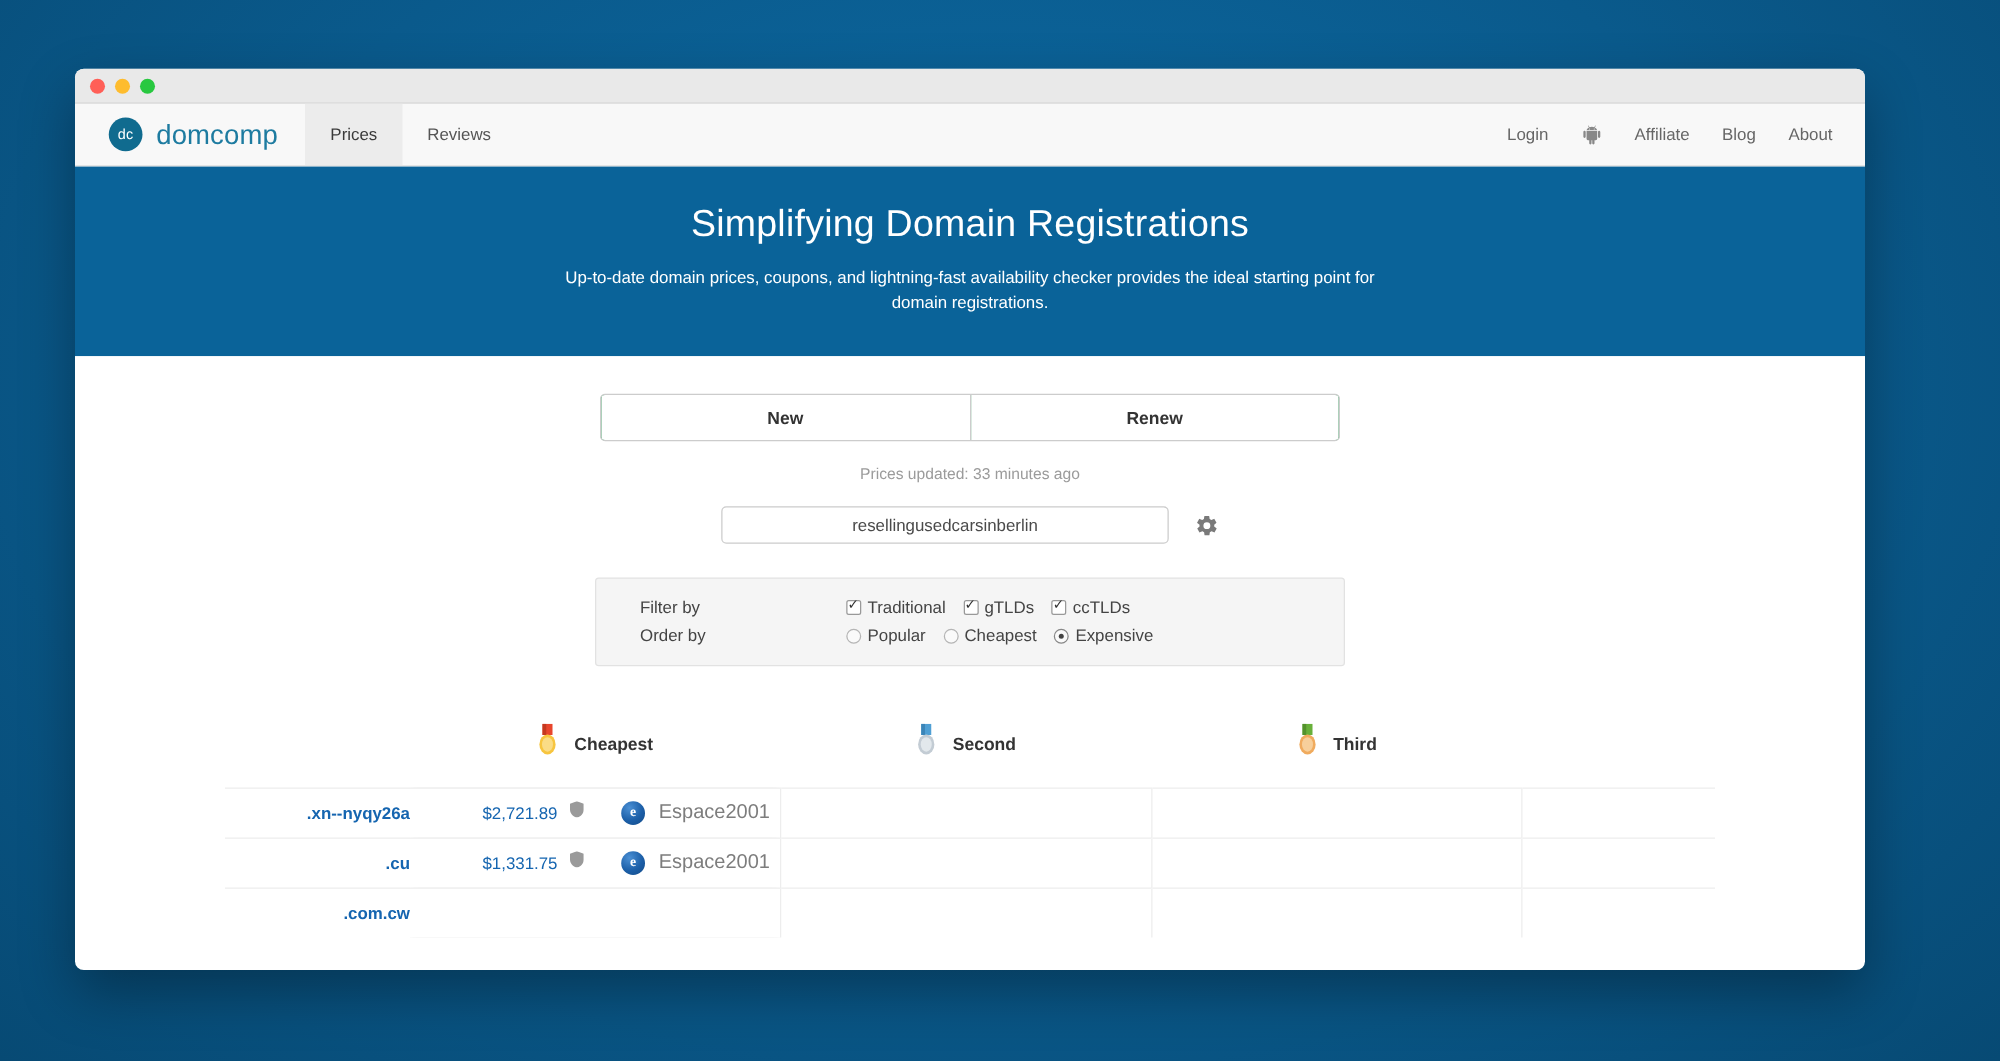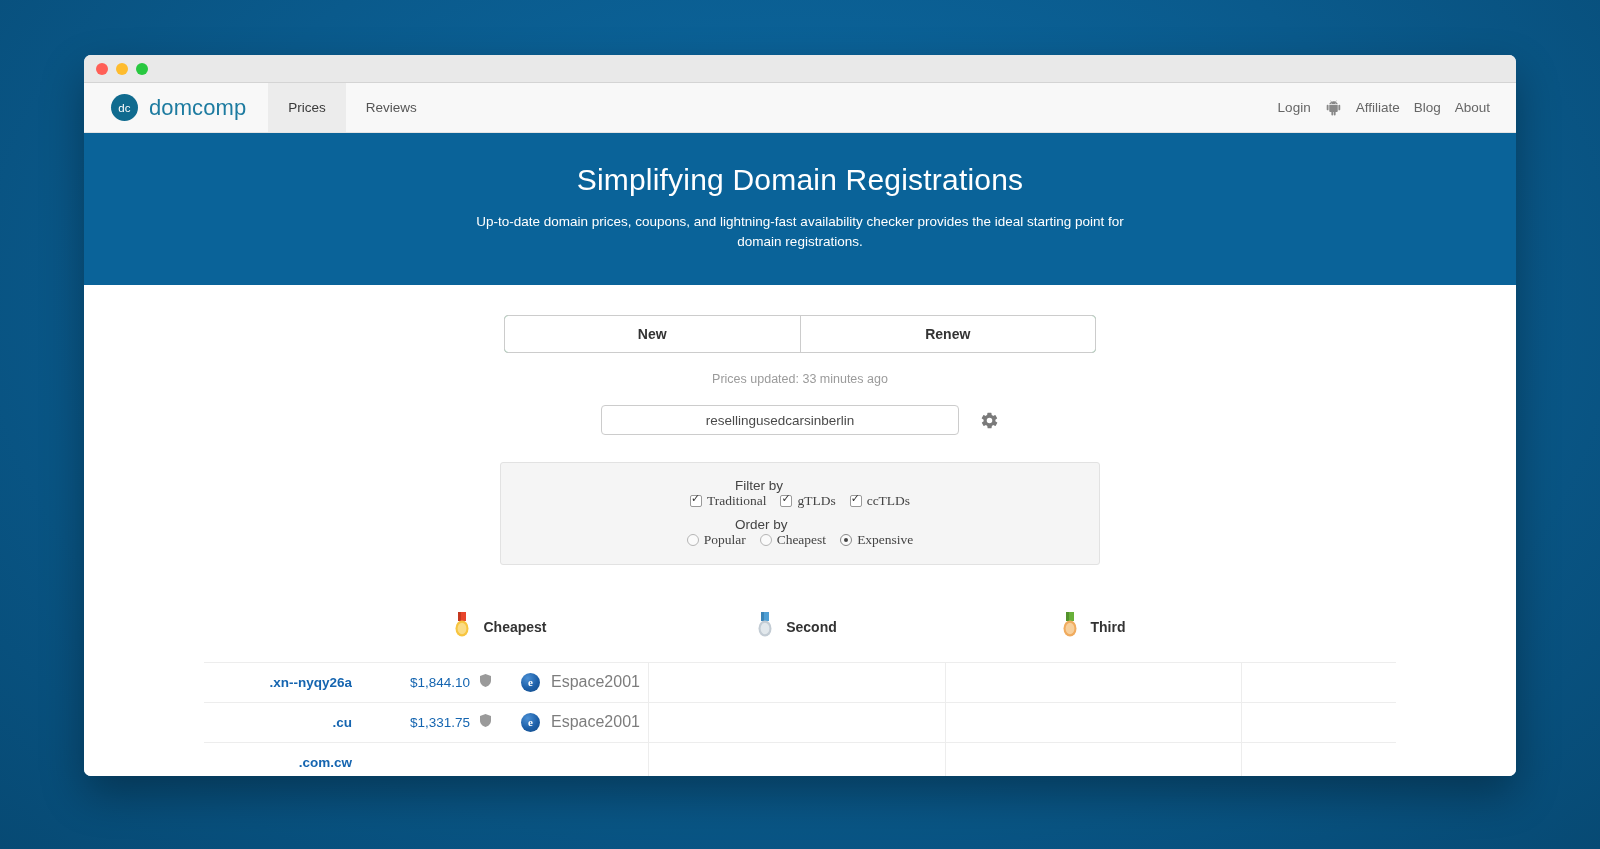--- a/index.html
+++ b/index.html
@@ -13,21 +13,21 @@
     background-color: #0a5d91;
   }
   .page-bg {
     position: absolute; inset: 0;
     background: radial-gradient(ellipse at 50% 35%, #0c6ba5 0%, #0a5a8c 55%, #074a74 100%);
   }
 
   
   .window {
     position: absolute;
-    left: 84px; top: 55px;
+    left: 60px; top: 55px;
     width: 1432px; height: 721px;
     border-radius: 7px;
     overflow: hidden;
     box-shadow: 0 18px 44px rgba(0,0,0,0.33);
     background: #fff;
   }
   .titlebar {
     height: 28px;
     background: #e9e9e9;
     border-bottom: 1px solid #d4d4d4;
@@ -68,21 +68,21 @@
     padding: 0 20px;
     font-size: 13.5px;
     color: #555;
     cursor: pointer;
   }
   .nav-tab.active { background: #ececec; color: #3a3a3a; }
   .nav-right {
     margin-left: auto;
     display: flex; align-items: center;
     padding-right: 26px;
-    gap: 14px;
+    gap: 26px;
   }
   .nav-link { font-size: 13.5px; color: #666; cursor: pointer; }
   .android-ic { display: flex; align-items: center; }
 
   
   .hero {
     background: #0a6399;
     color: #fff;
     text-align: center;
     padding: 30px 0 34px;
@@ -135,24 +135,24 @@
   }
   .gear { cursor: pointer; display: flex; }
 
   .filters {
     width: 600px; margin: 27px auto 0;
     background: #f5f5f5;
     border: 1px solid #e2e2e2;
     border-radius: 3px;
     padding: 15px 0 16px;
   }
-  .frow { display: flex; align-items: center; font-size: 13.5px; color: #444; flex-direction: column; }
+  .frow { display: flex; align-items: center; font-size: 13.5px; color: #444; }
   .frow + .frow { margin-top: 8px; }
   .flabel { width: 200px; padding-left: 35px; }
-  .fopts { display: flex; align-items: center; gap: 14px; font-family: Liberation Serif, serif; }
+  .fopts { display: flex; align-items: center; gap: 14px; }
   .fopt { display: flex; align-items: center; gap: 5px; }
   .cb {
     width: 12px; height: 12px;
     border: 1px solid #999; border-radius: 2px;
     background: #fff; position: relative;
     cursor: pointer;
   }
   .cb.on::after {
     content: "✓";
     position: absolute; left: 0px; top: -4px;
@@ -358,21 +358,21 @@
             </th>
             <th></th>
           </tr>
         </thead>
         <tbody>
 
           <tr>
             <td class="tld">.xn--nyqy26a</td>
             <td class="col-card">
               <div class="cell-cheapest">
-                <span class="price">$1,844.10</span>
+                <span class="price">$2,721.89</span>
                 <span>
                   <svg width="11" height="13" viewBox="0 0 11 13" fill="#9a9a9a">
                       <path d="M5.5 0L11 2v4.5C11 9.6 8.6 12.2 5.5 13 2.4 12.2 0 9.6 0 6.5V2z"></path>
                     </svg>
                 </span>
                 <span class="regwrap">
                   <span class="e-logo">e</span>
                   <span class="regname">Espace2001</span>
                 </span>
               </div>

